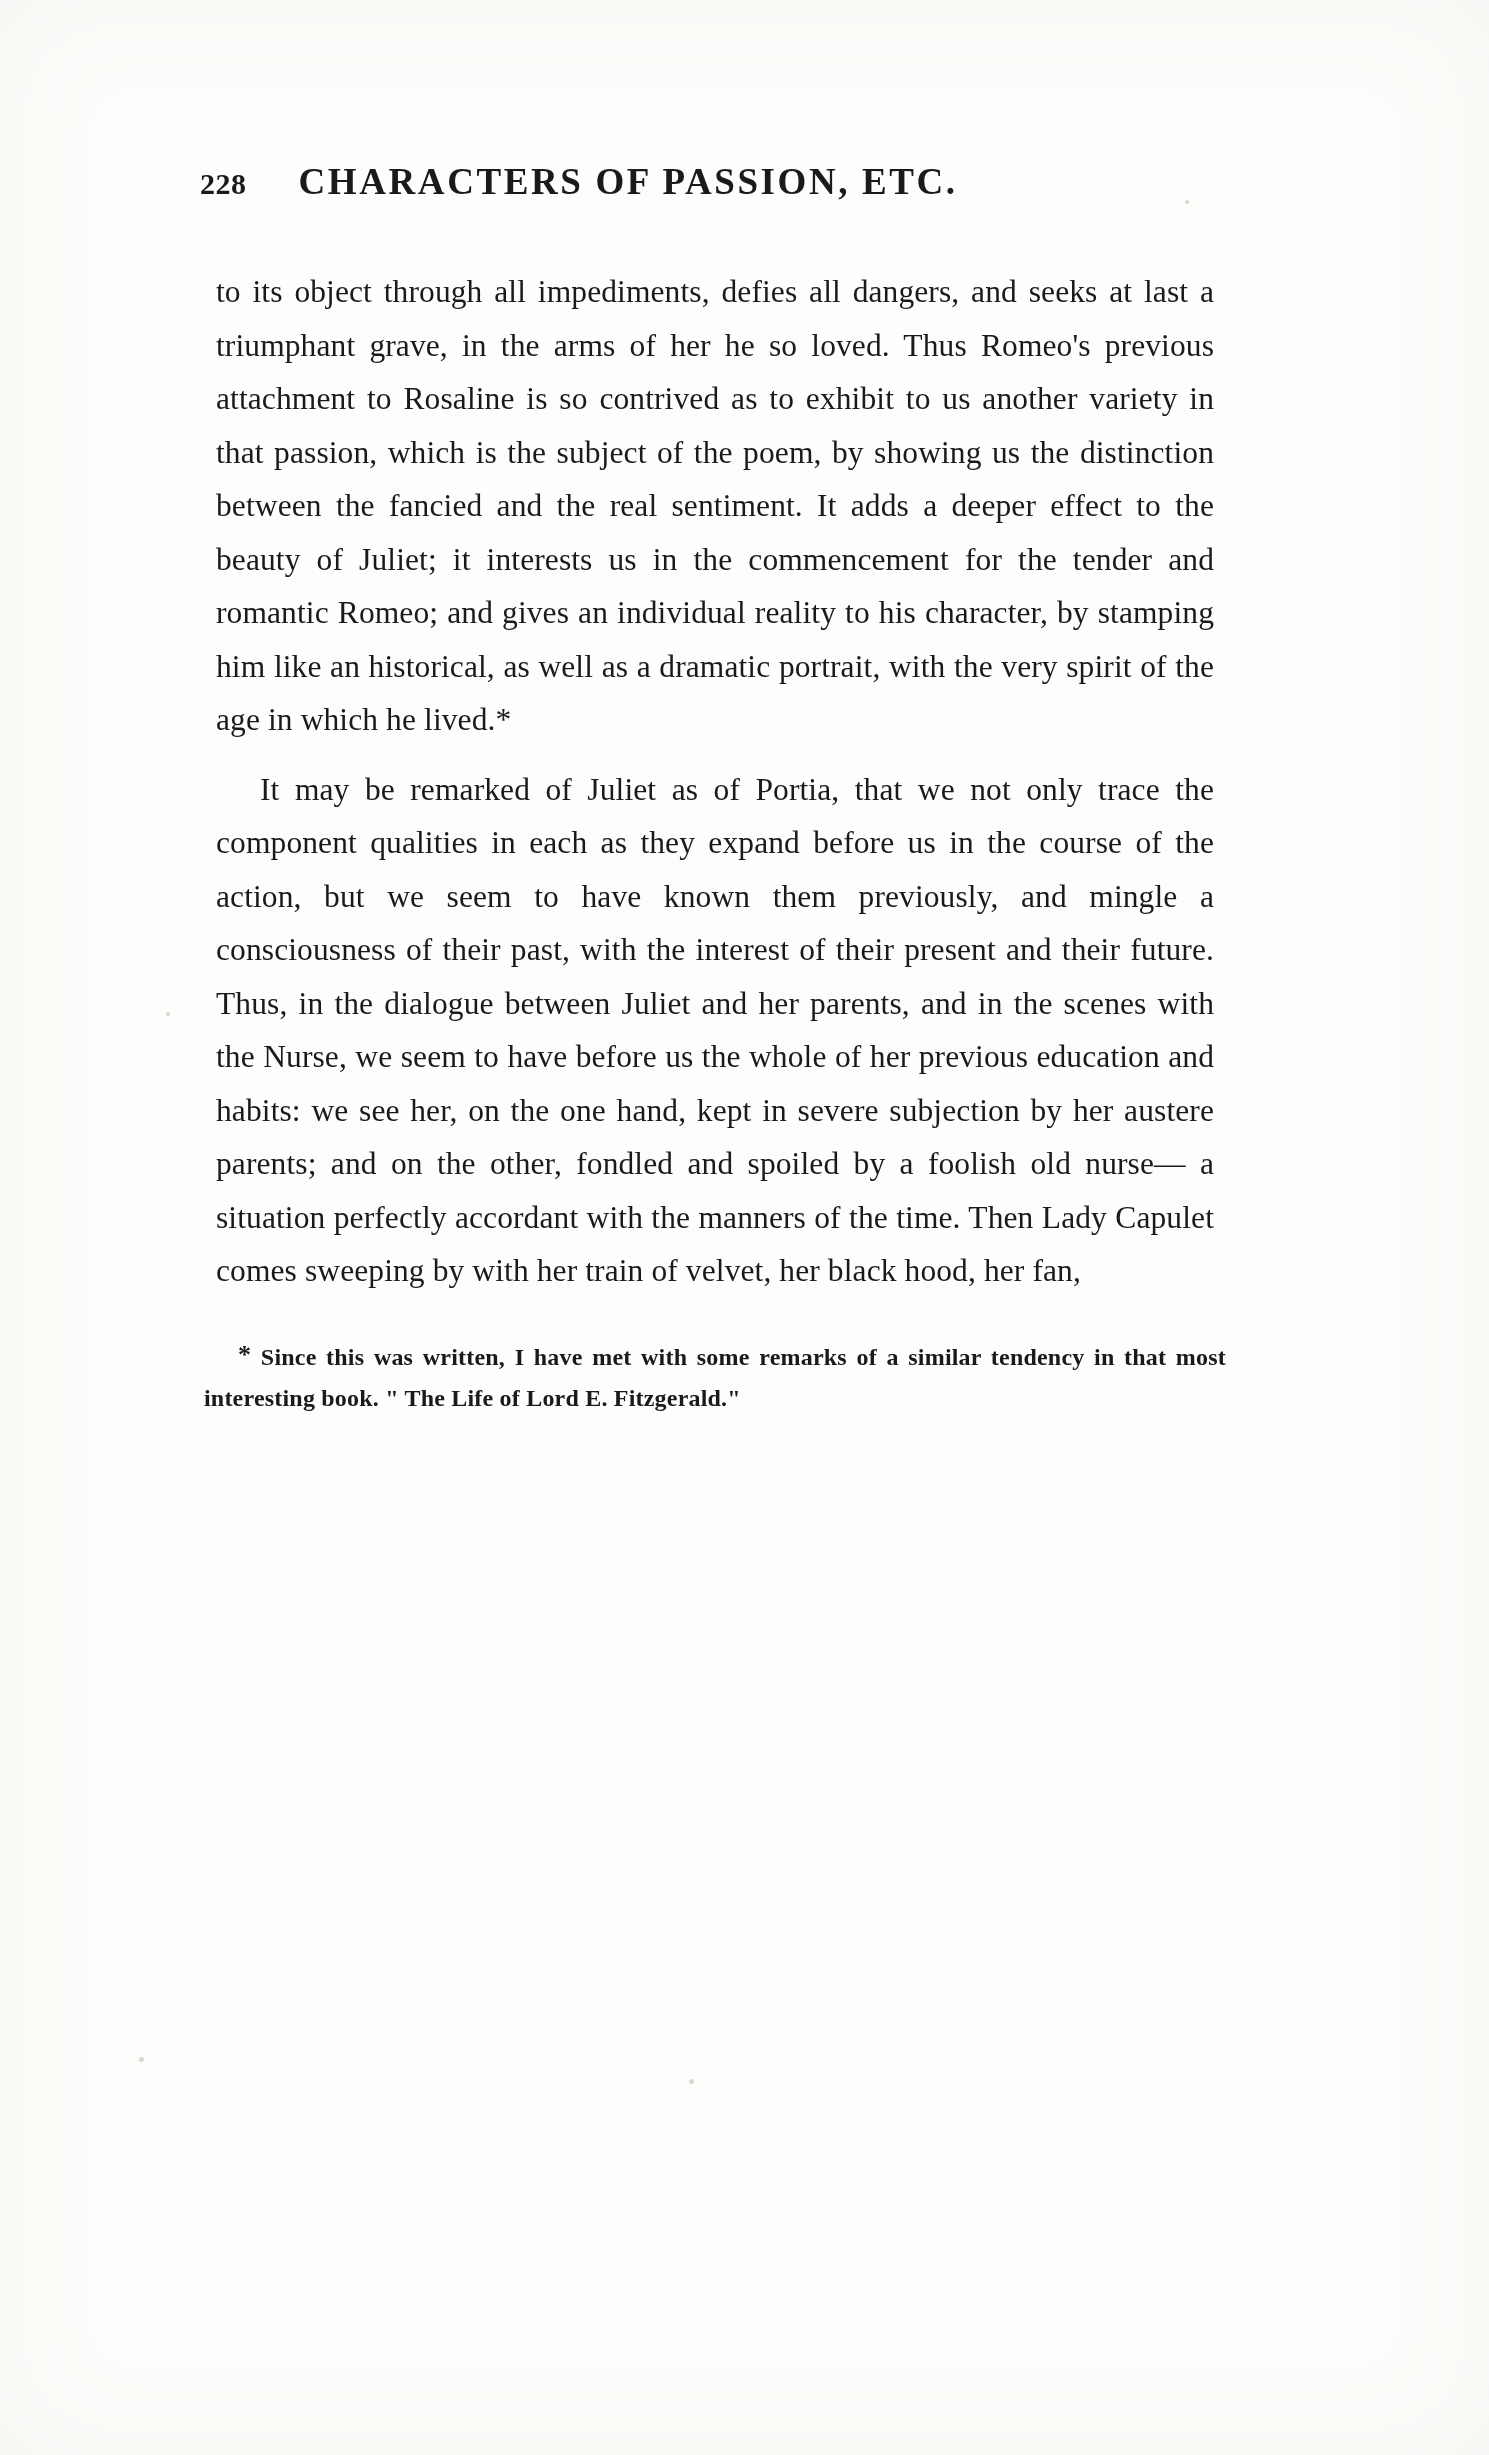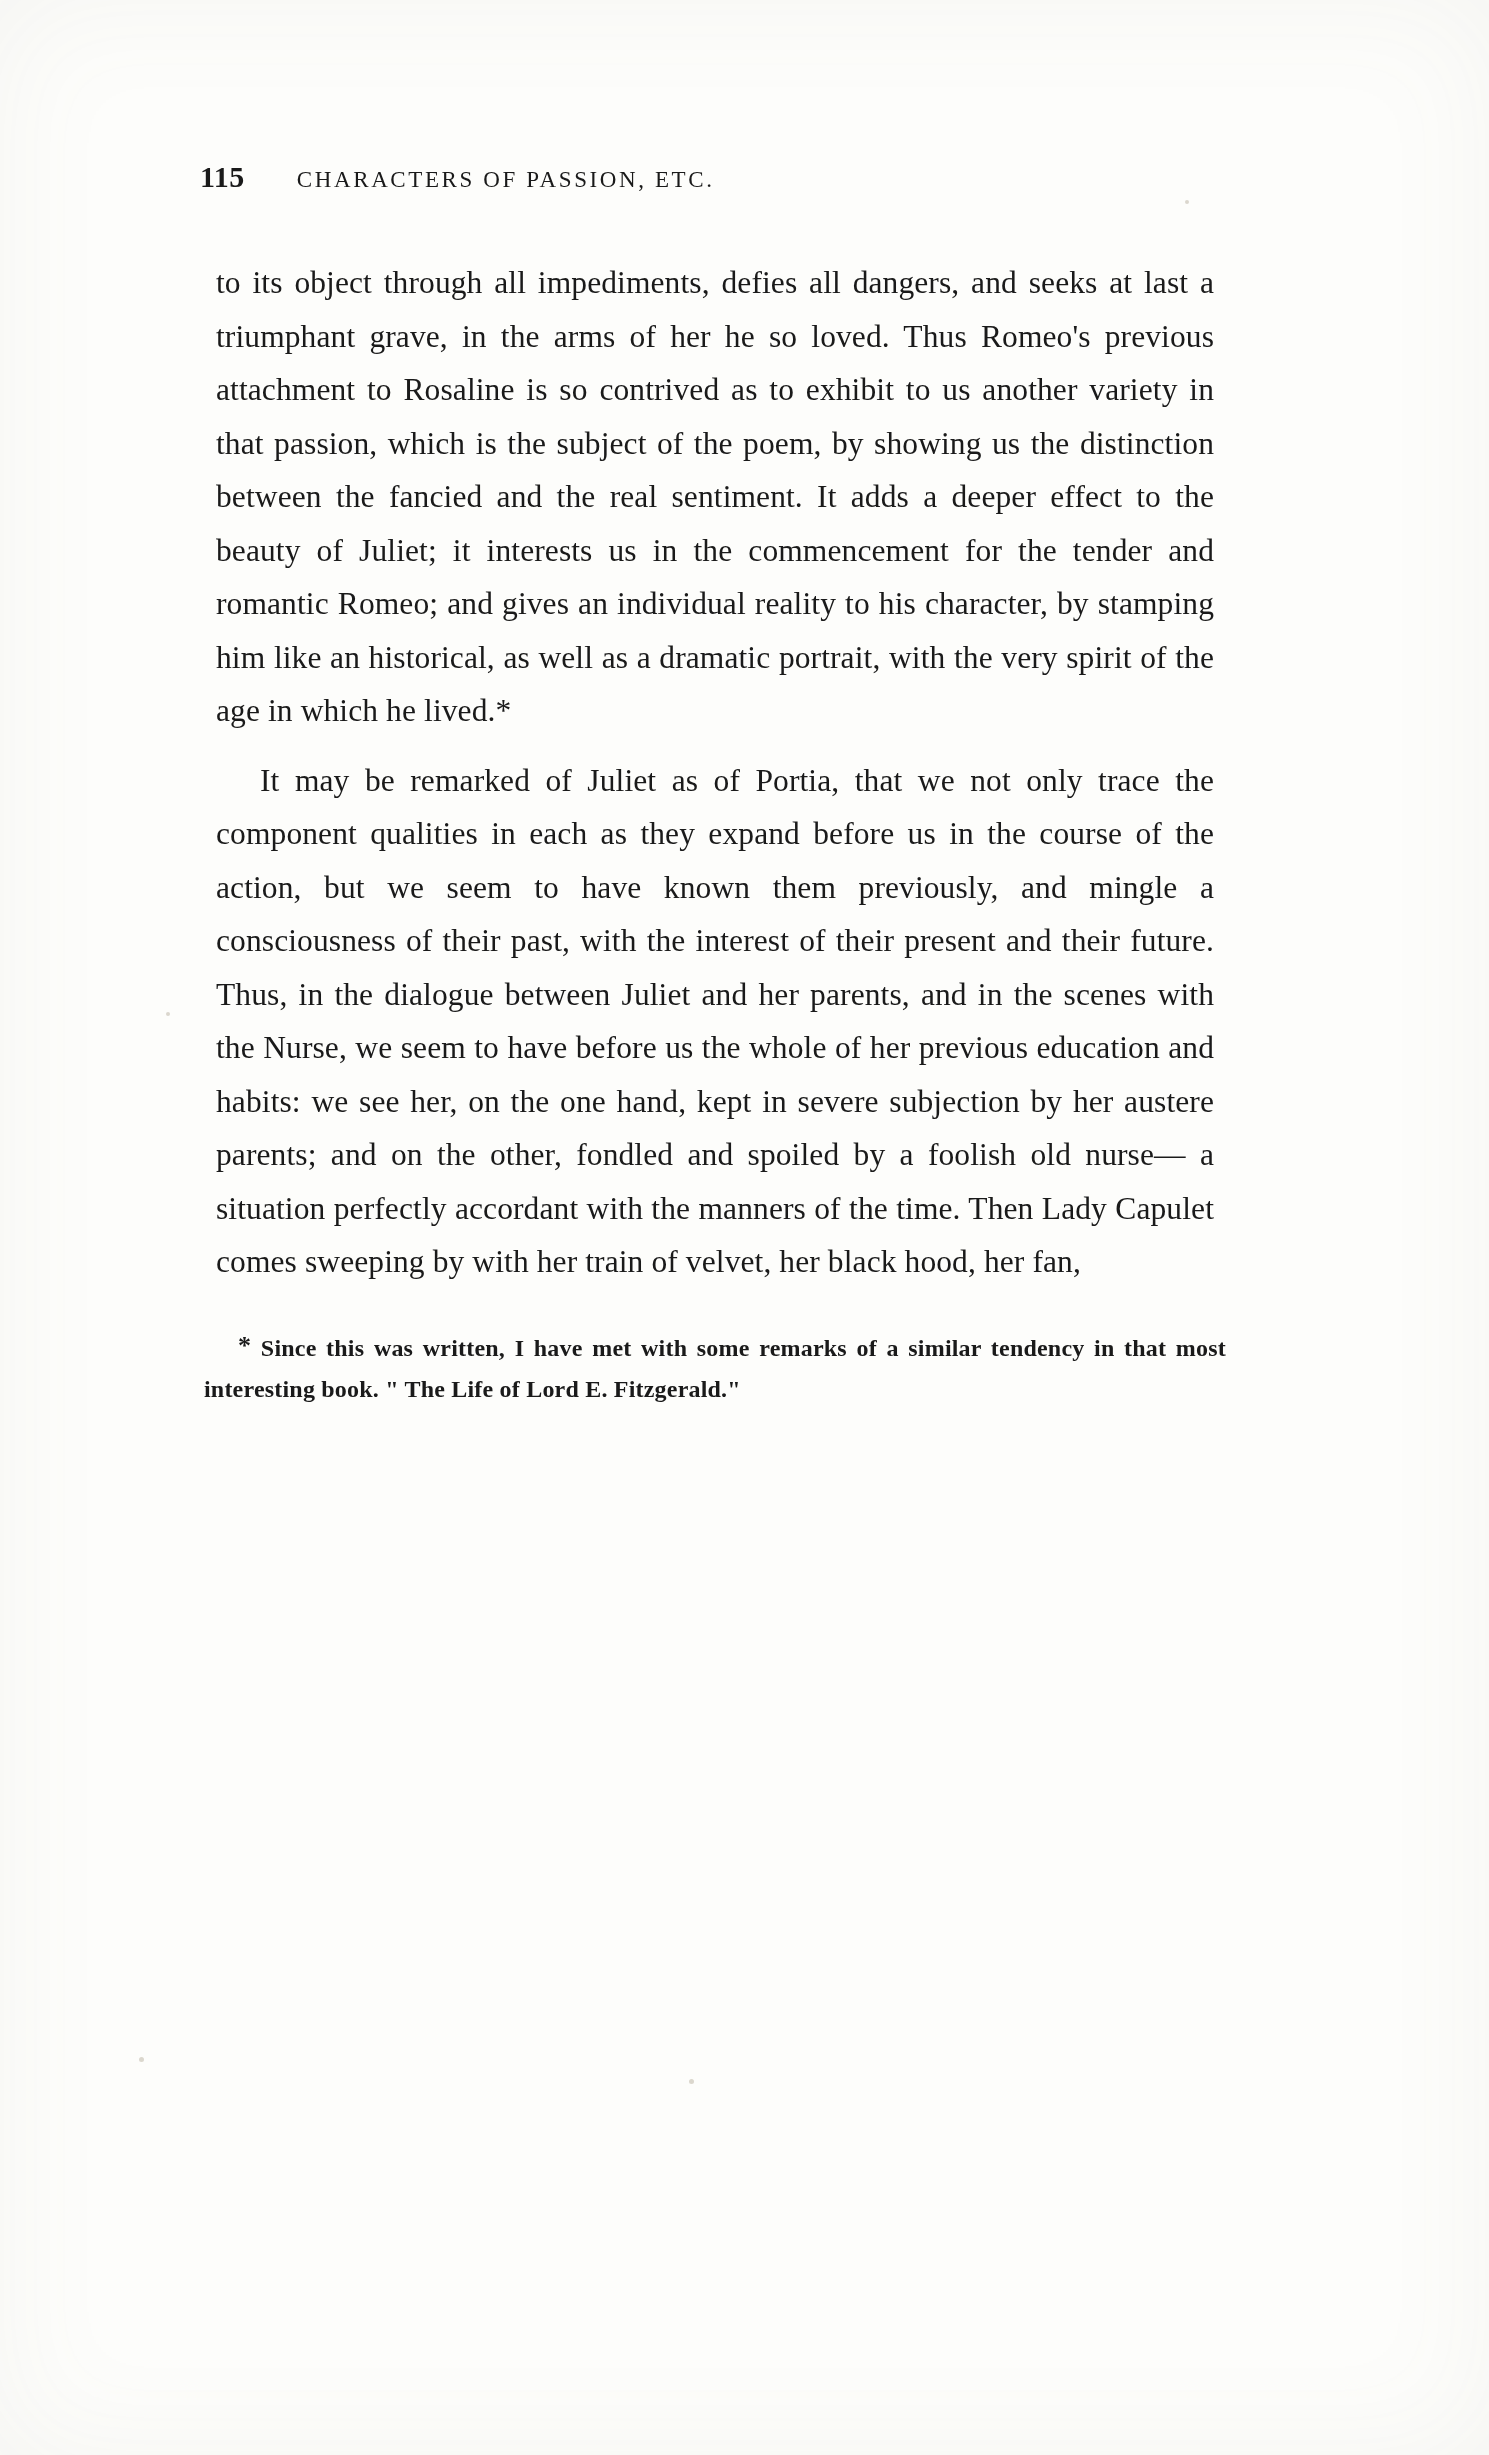--- a/index.html
+++ b/index.html
@@ -35,22 +35,22 @@
     margin-bottom: 62px;
   }
   .folio {
     font-size: 30px;
     font-weight: bold;
     letter-spacing: 0.5px;
     margin-right: 52px;
     font-family: "Liberation Serif", serif;
   }
   .running-head {
-    font-size: 23px;
-    font-weight: normal;
+    font-size: 37px;
+    font-weight: bold;
     letter-spacing: 2.6px;
     font-family: "Liberation Serif", serif;
   }
   p.body-par {
     margin: 16px;
     font-size: 31.5px;
     line-height: 53.5px;
     text-align: justify;
     text-justify: inter-word;
     letter-spacing: 0.1px;
@@ -94,21 +94,21 @@
     opacity: 0.75;
   }
 </style>
 </head>
 <body>
 
 <div class="page">
   <div class="content">
 
     <div class="header-line">
-      <div class="folio">115</div>
+      <div class="folio">228</div>
       <div class="running-head">CHARACTERS OF PASSION, ETC.</div>
     </div>
 
     <p class="body-par">to its object through all impediments, defies all dangers, and seeks at last a triumphant grave, in the arms of her he so loved.  Thus Romeo's previous attachment to Rosaline is so contrived as to exhibit to us another variety in that passion, which is the subject of the poem, by showing us the distinction between the fancied and the real sentiment. It adds a deeper effect to the beauty of Juliet; it interests us in the commencement for the tender and romantic Romeo; and gives an individual reality to his character, by stamping him like an historical, as well as a dramatic portrait, with the very spirit of the age in which he lived.*</p>
     <p class="body-par indent">It may be remarked of Juliet as of Portia, that we not only trace the component qualities in each as they expand before us in the course of the action, but we seem to have known them previously, and mingle a consciousness of their past, with the interest of their present and their future.  Thus, in the dialogue between Juliet and her parents, and in the scenes with the Nurse, we seem to have before us the whole of her previous education and habits: we see her, on the one hand, kept in severe subjection by her austere parents; and on the other, fondled and spoiled by a foolish old nurse— a situation perfectly accordant with the manners of the time.  Then Lady Capulet comes sweeping by with her train of velvet, her black hood, her fan,</p>
 
     <div class="footnote-rule"></div>
 
     <p class="footnote">
       <span class="fn-indent"></span><span class="star">*</span>

